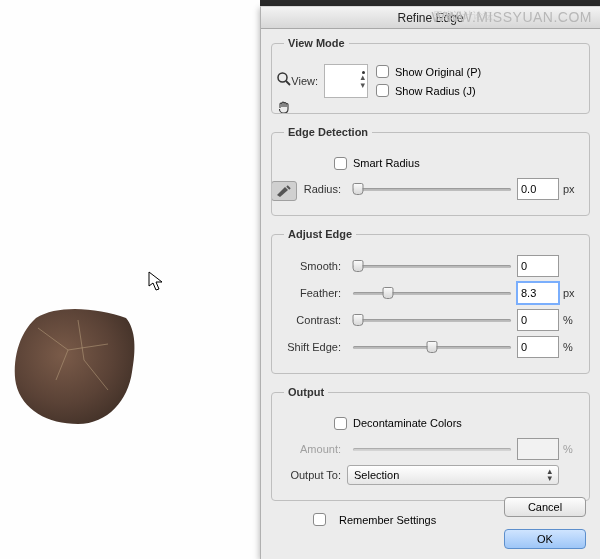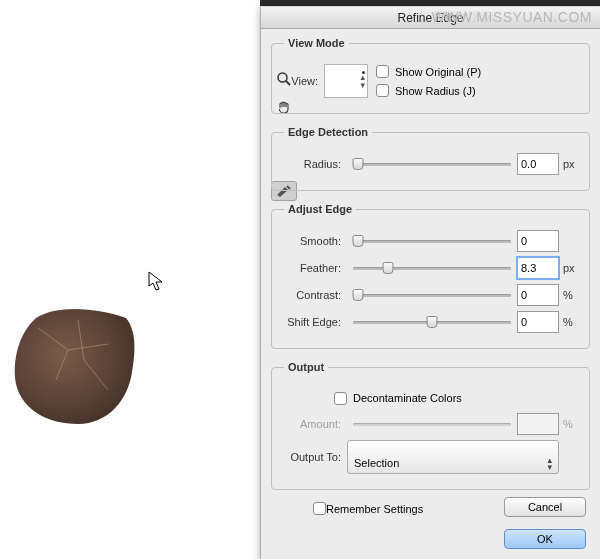--- a/index.html
+++ b/index.html
@@ -35,23 +35,23 @@
   .chk { display: flex; align-items: center; gap: 6px; }
   .chkbox { width: 13px; height: 13px; border: 1px solid #8a8a8a; border-radius: 3px; background: #fff; }
   .slider { flex: 1; height: 14px; position: relative; margin: 0 6px; }
   .slider-track { position: absolute; left: 0; right: 0; top: 6px; height: 3px; background: #bdbdbd; border-radius: 2px; box-shadow: inset 0 1px 1px rgba(0,0,0,0.2); }
   .slider-thumb { position: absolute; top: 1px; width: 11px; height: 12px; background: linear-gradient(#fafafa,#d8d8d8); border: 1px solid #888; border-radius: 2px 2px 4px 4px; transform: translateX(-50%); }
   .numfield { width: 42px; height: 22px; border: 1px solid #9a9a9a; background: #fff; padding: 0 3px; text-align: left; font-size: 11px; }
   .numfield.focus { outline: 2px solid #7aaefc; outline-offset: -1px; }
   .numfield[disabled] { background: #f2f2f2; color: #bbb; }
   .unit { width: 16px; margin-left: 4px; color: #333; }
   .unit.disabled { color: #a0a0a0; }
-  .select { flex: 1; height: 20px; border: 1px solid #a9a9a9; border-radius: 3px; background: linear-gradient(#ffffff,#e6e6e6); display: flex; align-items: flex-start; justify-content: space-between; padding: 16px 6px; }
+  .select { flex: 1; height: 20px; border: 1px solid #a9a9a9; border-radius: 3px; background: linear-gradient(#ffffff,#e6e6e6); display: flex; align-items: center; justify-content: space-between; padding: 8px 6px; }
   .select .caret { font-size: 9px; color: #444; line-height: 7px; text-align: center; }
-  .remember { margin: 6px 0 0 42px; display: flex; align-items: center; gap: 0; }
+  .remember { margin: 6px 0 0 42px; display: flex; align-items: center; gap: 13px; }
   .footer { position: absolute; bottom: 10px; right: 14px; display: flex; gap: 12px; flex-direction: column; }
   .btn { width: 82px; height: 20px; border: 1px solid #999; border-radius: 4px; background: linear-gradient(#fdfdfd,#e2e2e2); text-align: center; line-height: 18px; cursor: pointer; }
   .btn.primary { background: linear-gradient(#cfe4ff,#9ec6f7); border-color: #5d8fcc; }
   .cursor { position: absolute; left: 148px; top: 271px; z-index: 60; pointer-events: none; }
 </style>
 </head>
 <body>
 
 <div class="topbar"></div>
 <div class="canvas">
@@ -114,20 +114,26 @@
             <label class="chk">
               <span class="chkbox"></span>
               <span>Show Radius (J)</span>
             </label>
           </div>
         </div>
       </fieldset>
 
       <fieldset>
         <legend>Edge Detection</legend>
+        <div class="row" style="margin-left:50px">
+          <label class="chk">
+            <span class="chkbox"></span>
+            <span>Smart Radius</span>
+          </label>
+        </div>
         <div class="row">
           <div class="row-label">Radius:</div>
           <div class="slider">
             <div class="slider-track"></div>
               <div class="slider-thumb" style="left:3%"></div>
           </div>
           <input class="numfield" value="0.0" style="">
           <span class="unit">px</span>
         </div>
       </fieldset>

